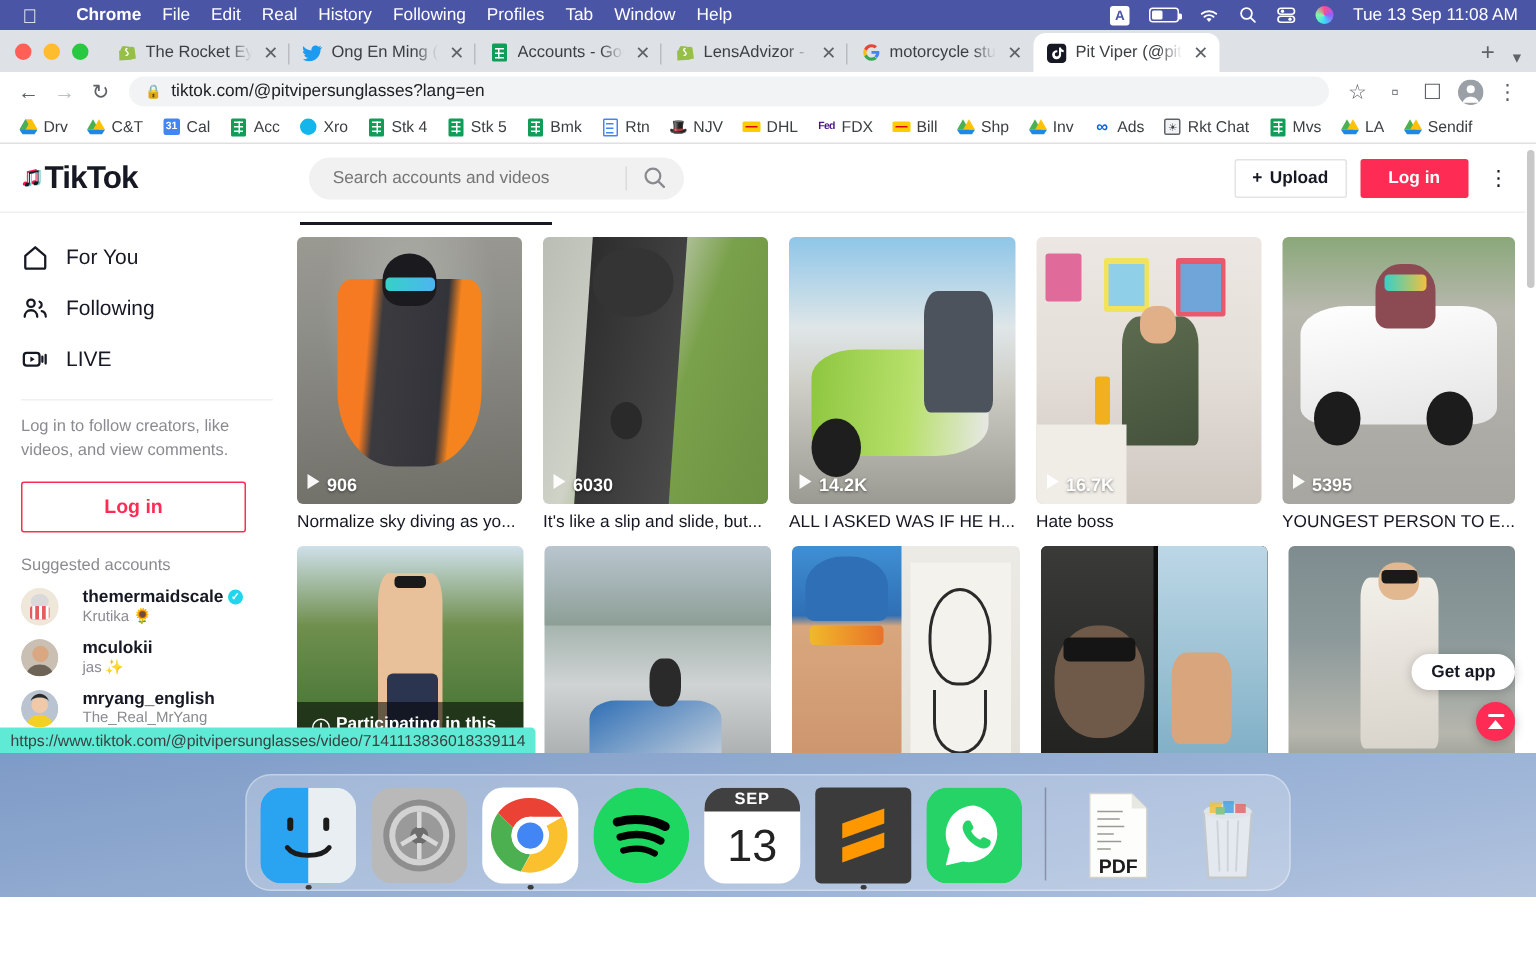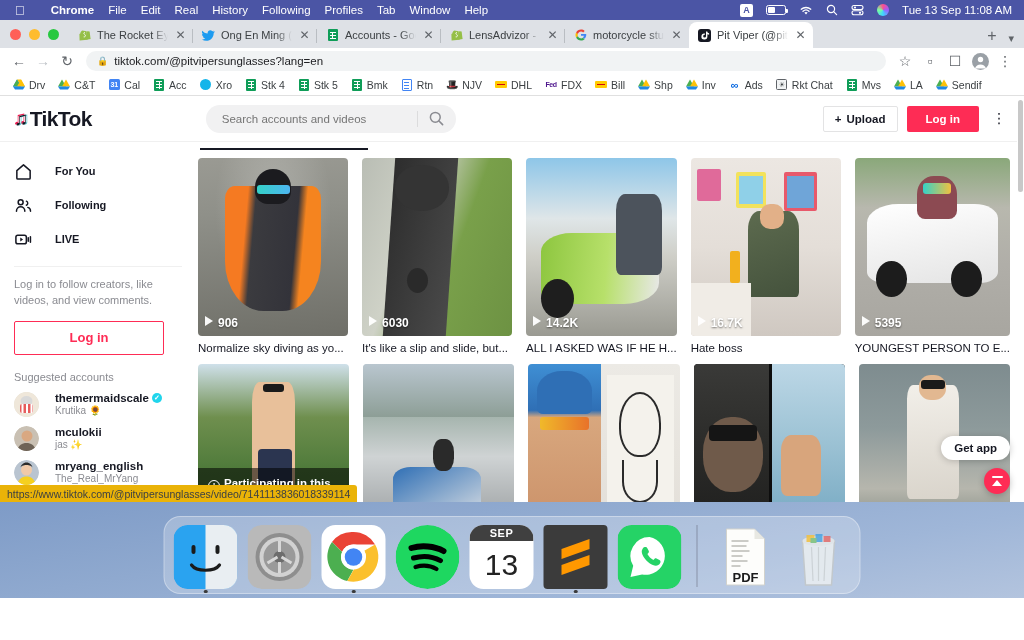--- a/index.html
+++ b/index.html
@@ -129,22 +129,22 @@
   }
   .btn-login {
     height: 26px; border-radius: 2px; background: #fe2c55; color: #fff;
     display: flex; align-items: center; padding: 0 19px;
     font-size: 11.5px; font-weight: bold;
   }
   .kebab { font-size: 14px; color: #161823; padding: 0 4px; letter-spacing: 0; line-height: 0.6; }
 
   .tt-body { display: flex; height: 360px; }
   .tt-sidebar { width: 196px; padding: 12px 14px 0 14px; flex: none; }
-  .nav-item { display: flex; align-items: center; gap: 22px; height: 34px;
-    font-size: 11px; font-weight: bold; color: #161823; }
+  .nav-item { display: flex; align-items: center; gap: 11px; height: 34px;
+    font-size: 14px; font-weight: normal; color: #161823; }
   .nav-item svg { flex: none; }
   .side-divider { height: 1px; background: #f0f0f0; margin: 10px 0 10px 0; }
   .side-note { font-size: 11px; color: #8a8b91; line-height: 1.45; padding-right: 8px; }
   .side-login {
     margin-top: 12px; height: 34px; width: 150px; border: 1px solid #fe2c55; border-radius: 2px;
     color: #fe2c55; font-size: 13px; font-weight: bold;
     display: flex; align-items: center; justify-content: center; background: #fff;
   }
   .side-sub { margin-top: 16px; font-size: 11px; color: #8a8b91; }
   .sa { display: flex; align-items: center; gap: 16px; margin-top: 9px; }
@@ -188,21 +188,21 @@
   }
   .totop .bar { position: absolute; width: 11px; height: 2px; background: #fff; top: 8px; border-radius: 1px; }
   .totop .chev { width: 0; height: 0; border-left: 5.5px solid transparent; border-right: 5.5px solid transparent;
     border-bottom: 6px solid #fff; margin-top: 4px; }
 
   .scrollbar { position: absolute; right: 0; top: 0; width: 7px; height: 406px; background: #fff; }
   .scrollbar .thumbbar { position: absolute; top: 4px; right: 1px; width: 5px; height: 92px;
     background: #c8c8c8; border-radius: 3px; }
 
   .statusbar {
-    position: absolute; left: 0; bottom: 0; height: 17px; background: #eab308;
+    position: absolute; left: 0; bottom: 0; height: 17px; background: #5eead4;
     display: flex; align-items: center; padding: 0 7px; font-size: 10.5px; color: #3c4043;
     border-top-right-radius: 3px; z-index: 30; white-space: nowrap;
   }
 
   
   .desktop { width: 1024px; height: 96px; position: relative;
     background: linear-gradient(170deg, #7e9bc7 0%, #8fa9cf 35%, #9fb6d8 70%, #b3c4de 100%); }
   .dock {
     position: absolute; left: 50%; transform: translateX(-50%); bottom: 4px;
     height: 78px; border-radius: 17px;

